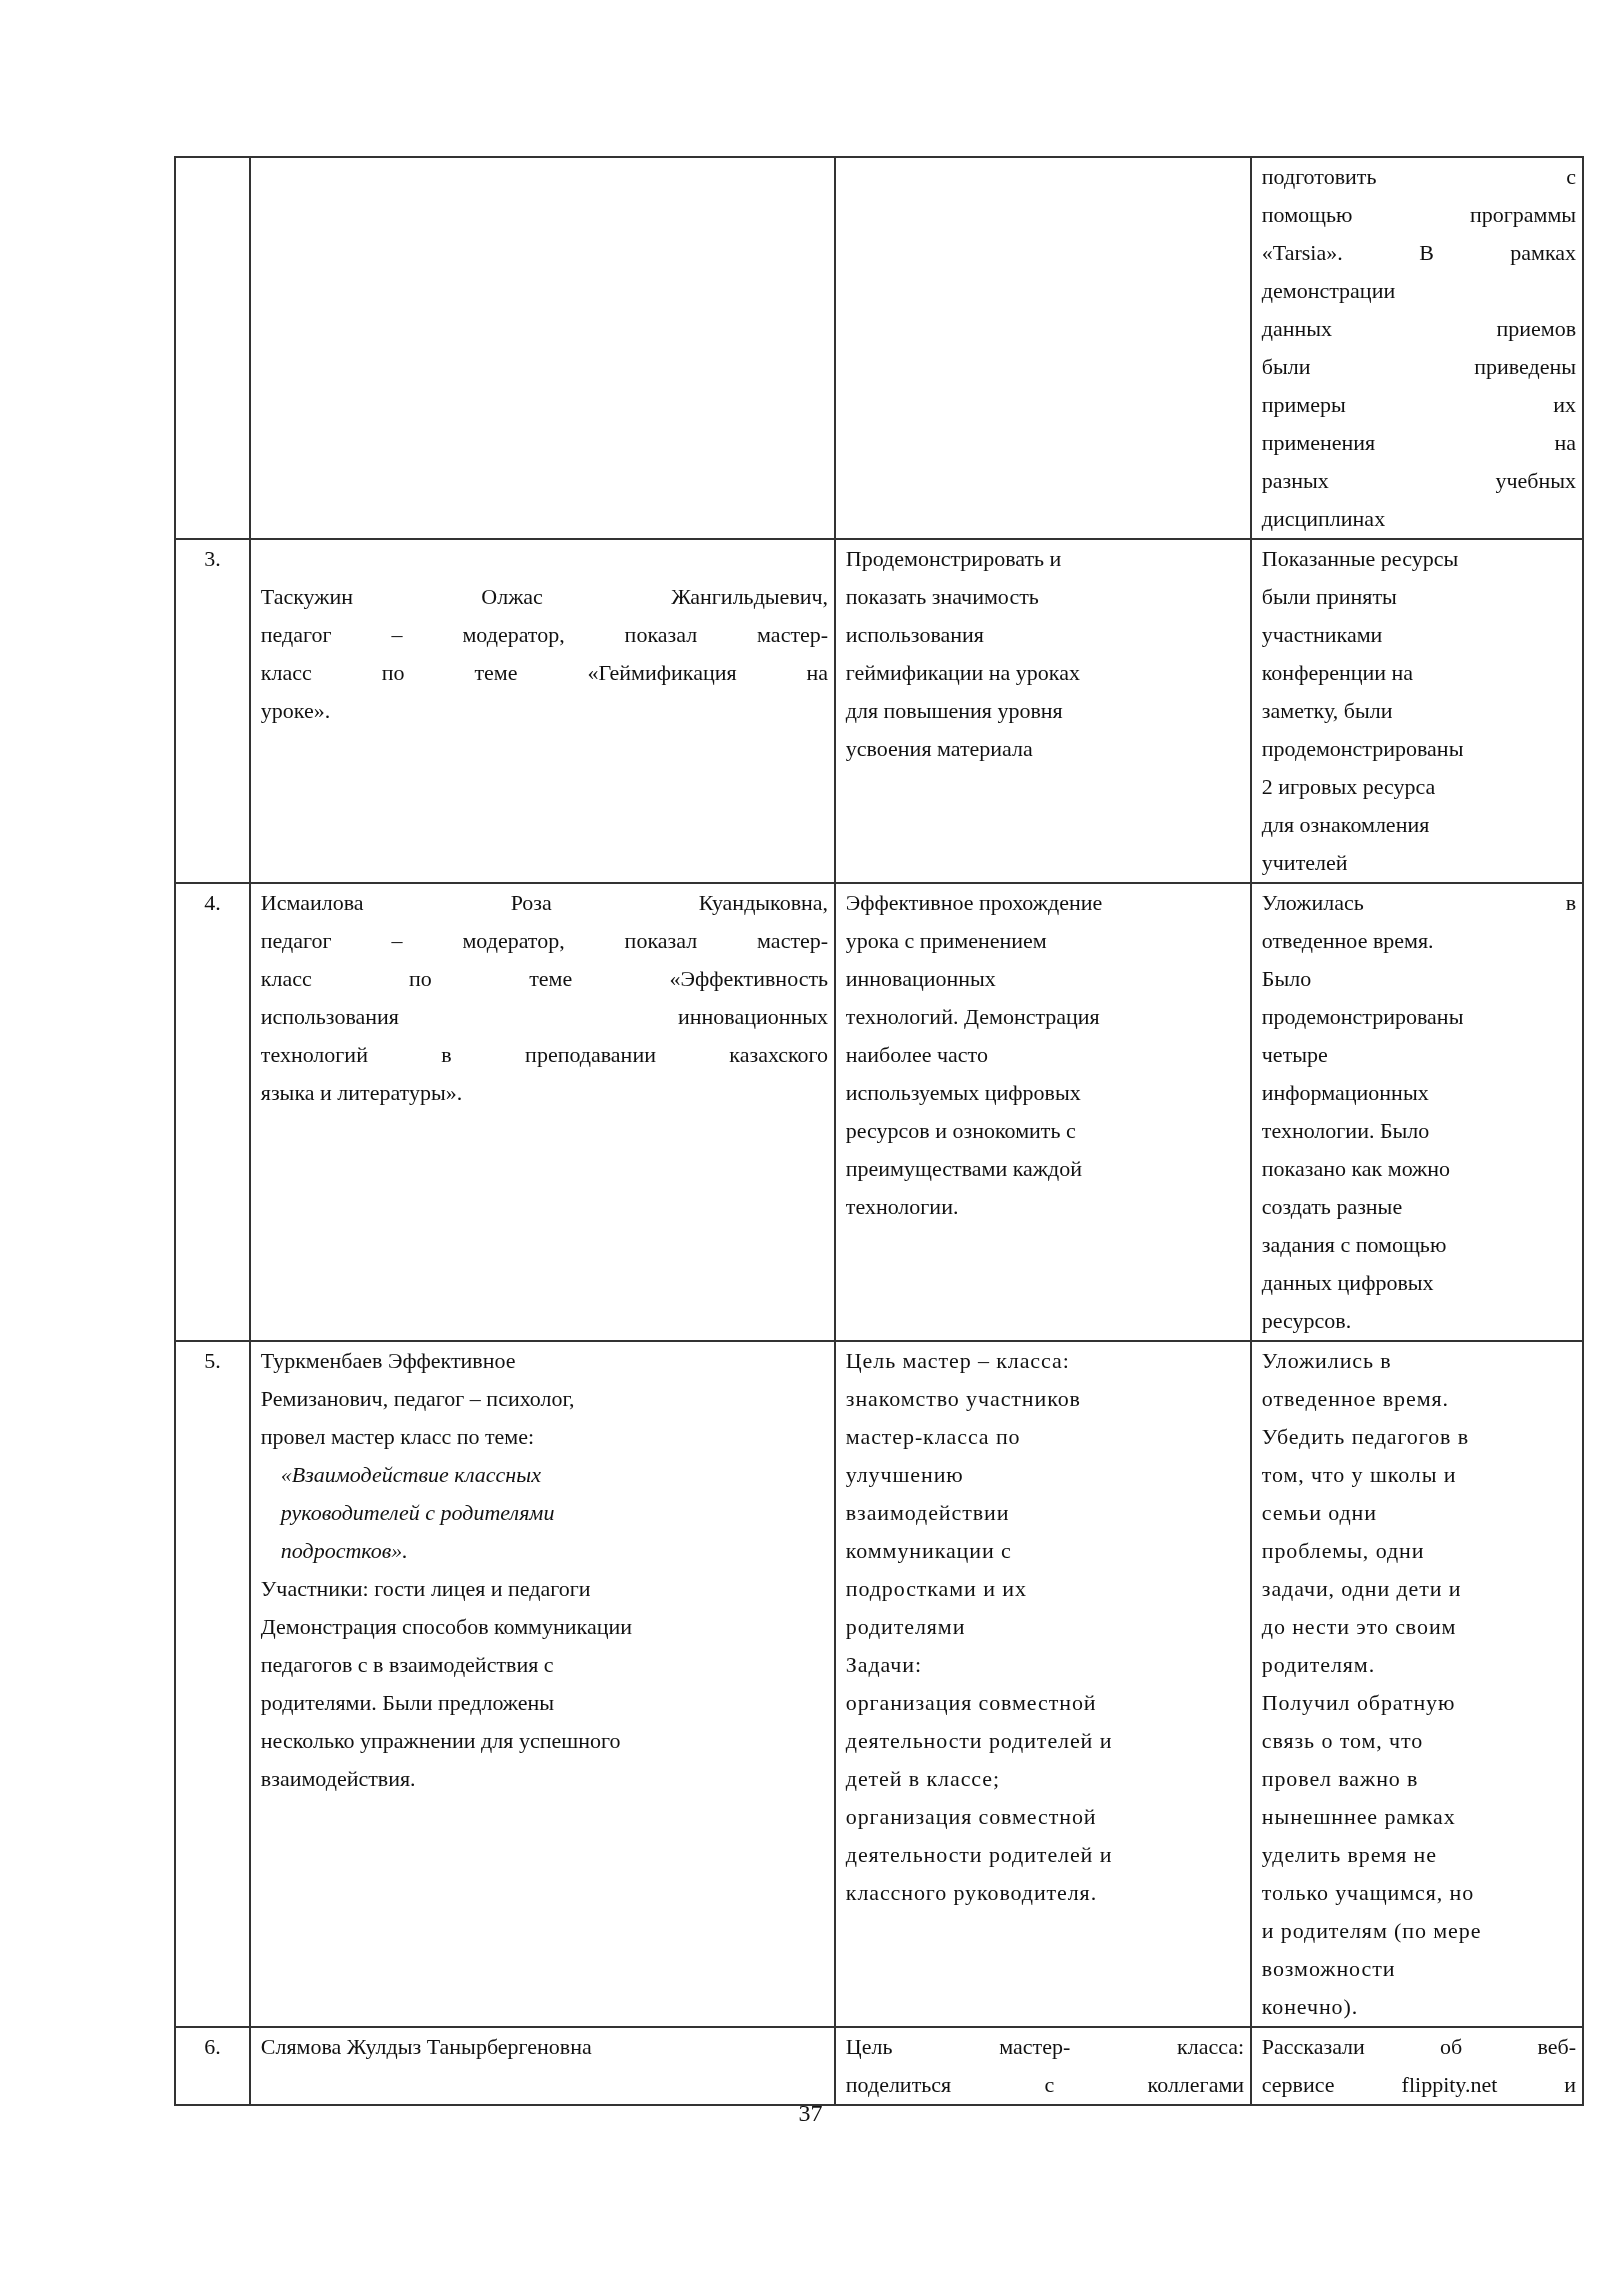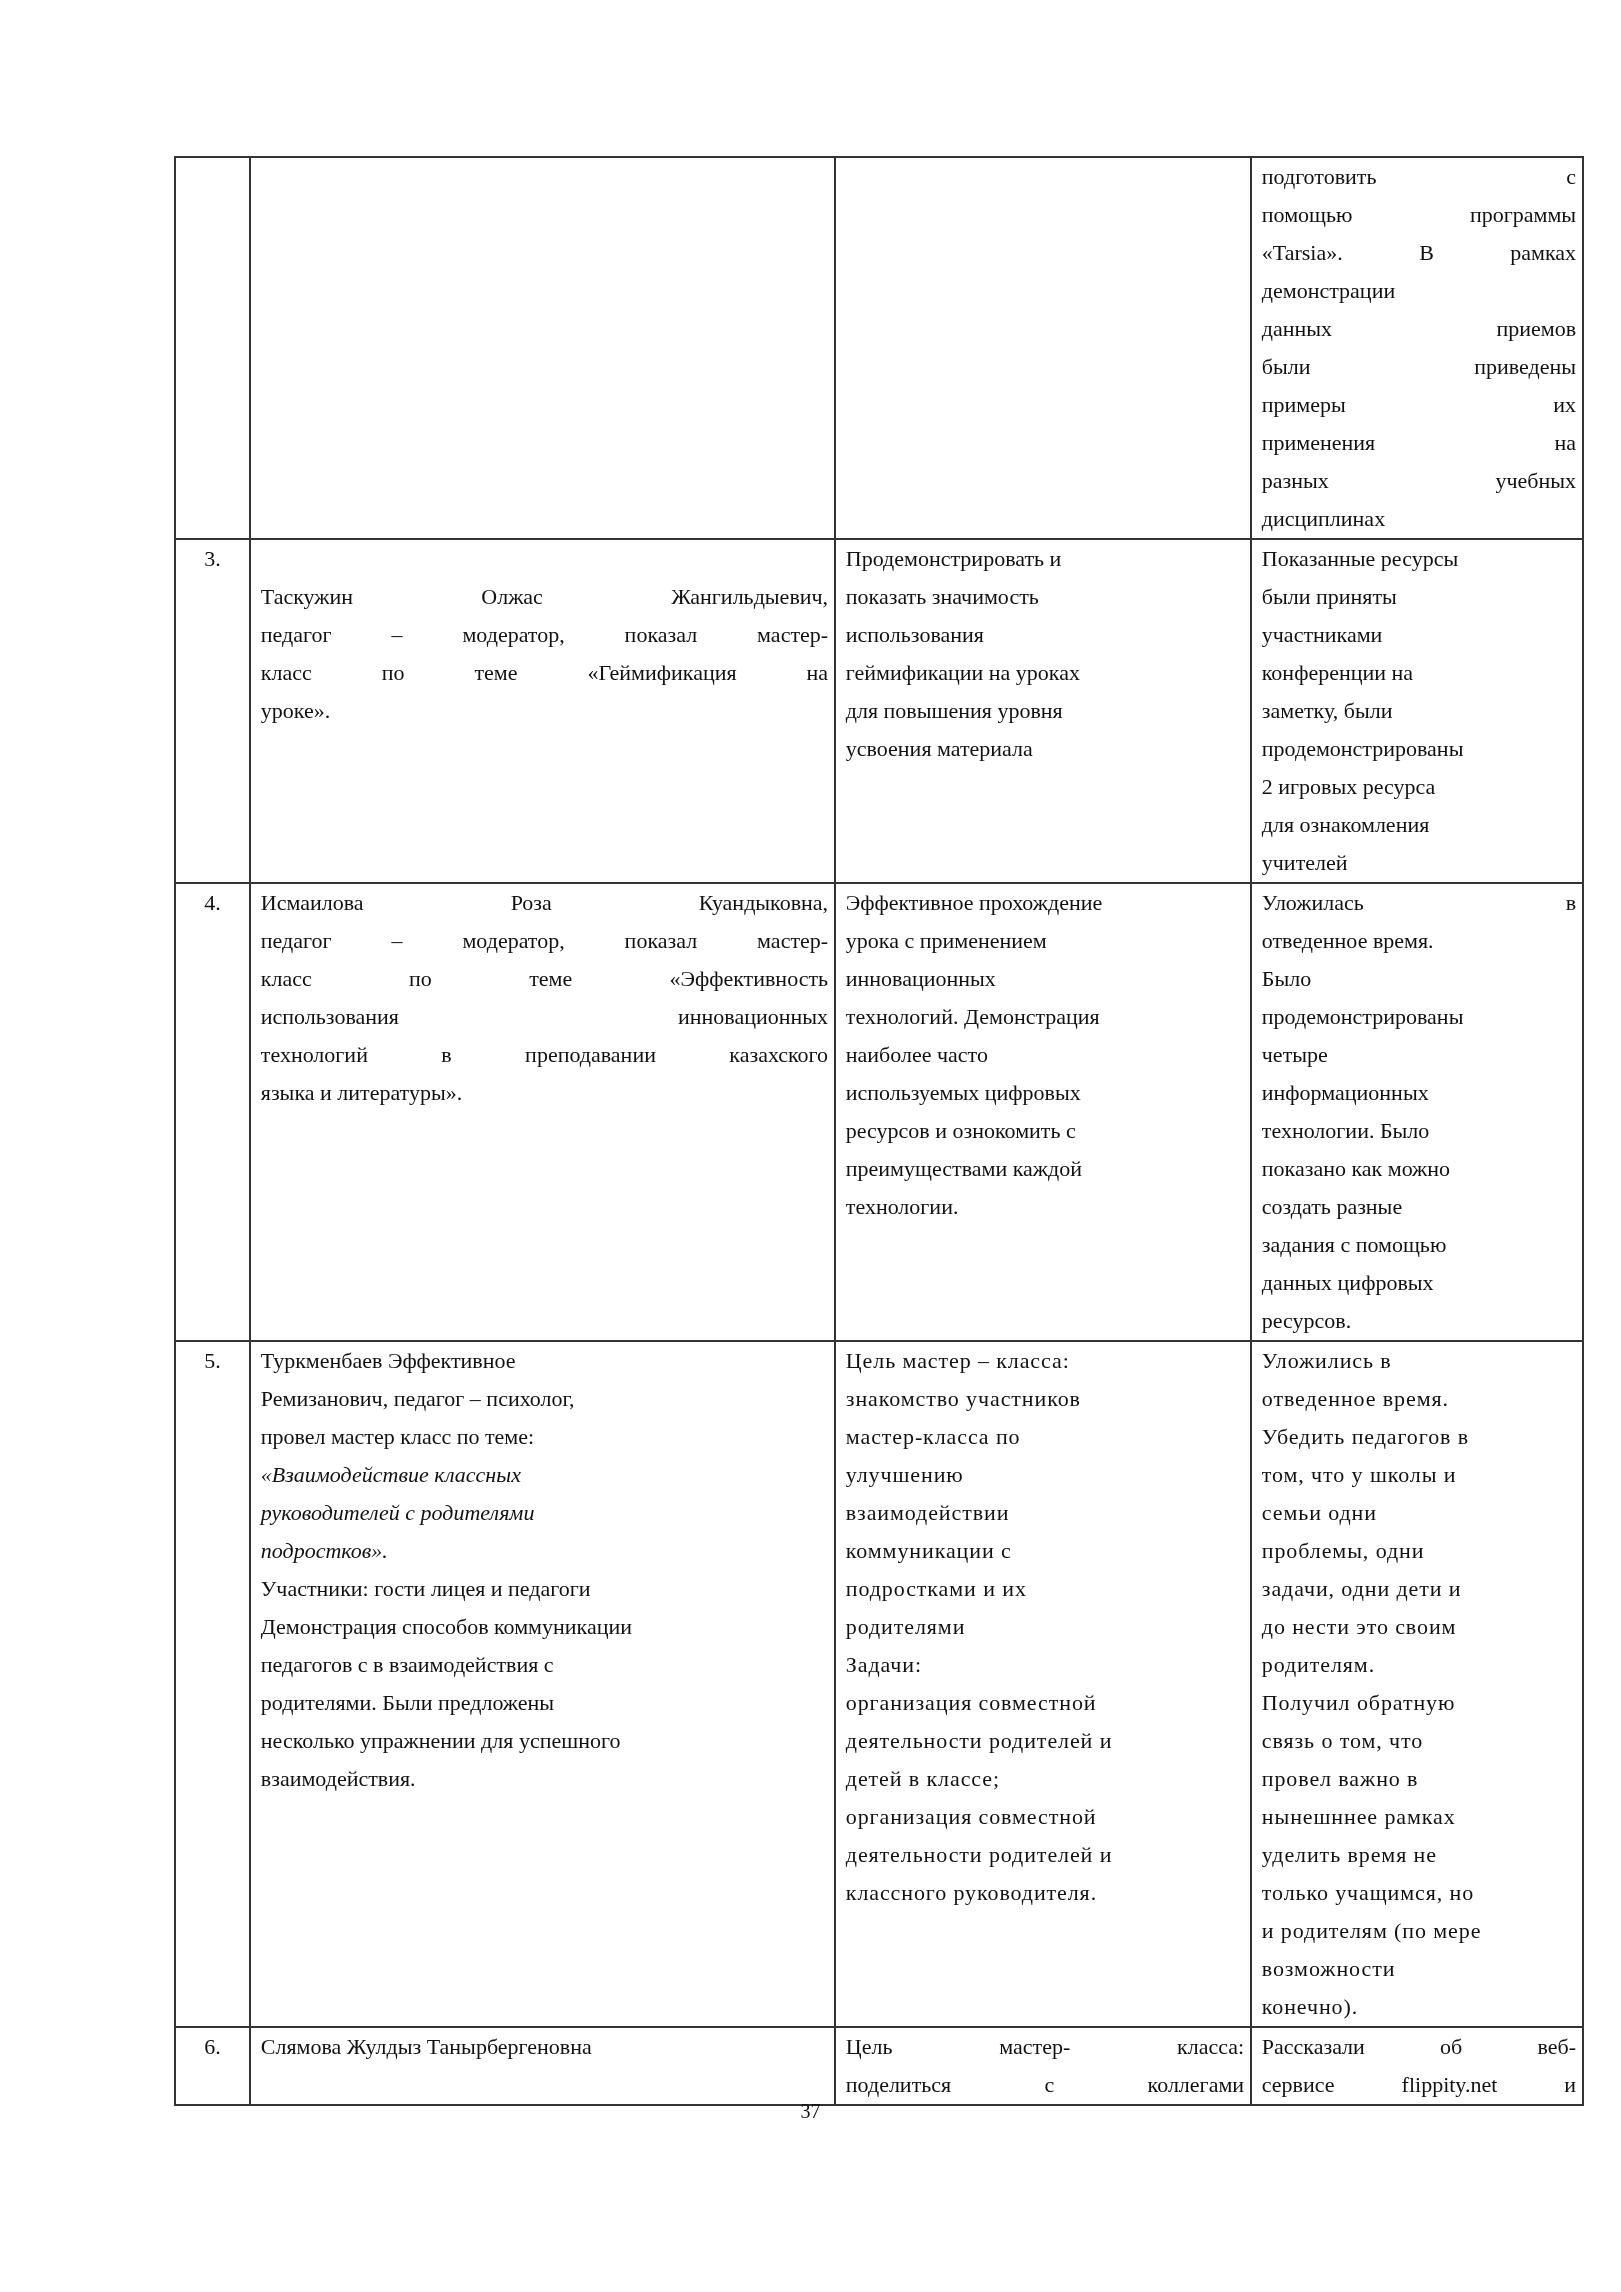--- a/index.html
+++ b/index.html
@@ -4,23 +4,23 @@
 <style>
   html, body { margin:0; padding:0; background:#ffffff; }
   body { width:1621px; height:2293px; position:relative; overflow:hidden;
          font-family:"Liberation Serif", "DejaVu Serif", serif; color:#111; }
   .table { position:absolute; left:174px; top:156px; width:1408px; border-collapse:collapse; table-layout:fixed; }
   .table td { border:2px solid #333; vertical-align:top; padding:0 5.9px 0 9.8px; font-size:22px; line-height:38px; overflow:hidden; }
   .table td.num { text-align:center; padding:0; }
   .line { display:block; }
   .jline { display:block; text-align:justify; text-align-last:justify; }
   .b { font-weight:normal; }
-  .i { font-style:italic; }
+  .i { font-style:italic;margin-left:20px; }
   .wide { letter-spacing:0.9px; font-size:26.5px;border-radius:10px; }
-  .page-num { position:absolute; left:0; width:1621px; top:2100px; text-align:center; font-size:20px; }
+  .page-num { position:absolute; left:0; width:1621px; top:2100px; text-align:center; font-size:24px; }
   col.c1 { width:75px; } col.c2 { width:585px; } col.c3 { width:416px; } col.c4 { width:332px; }
 </style>
 </head>
 <body>
 
 <table class="table">
   <colgroup>
       <col class="c1">
       <col class="c2">
       <col class="c3">

